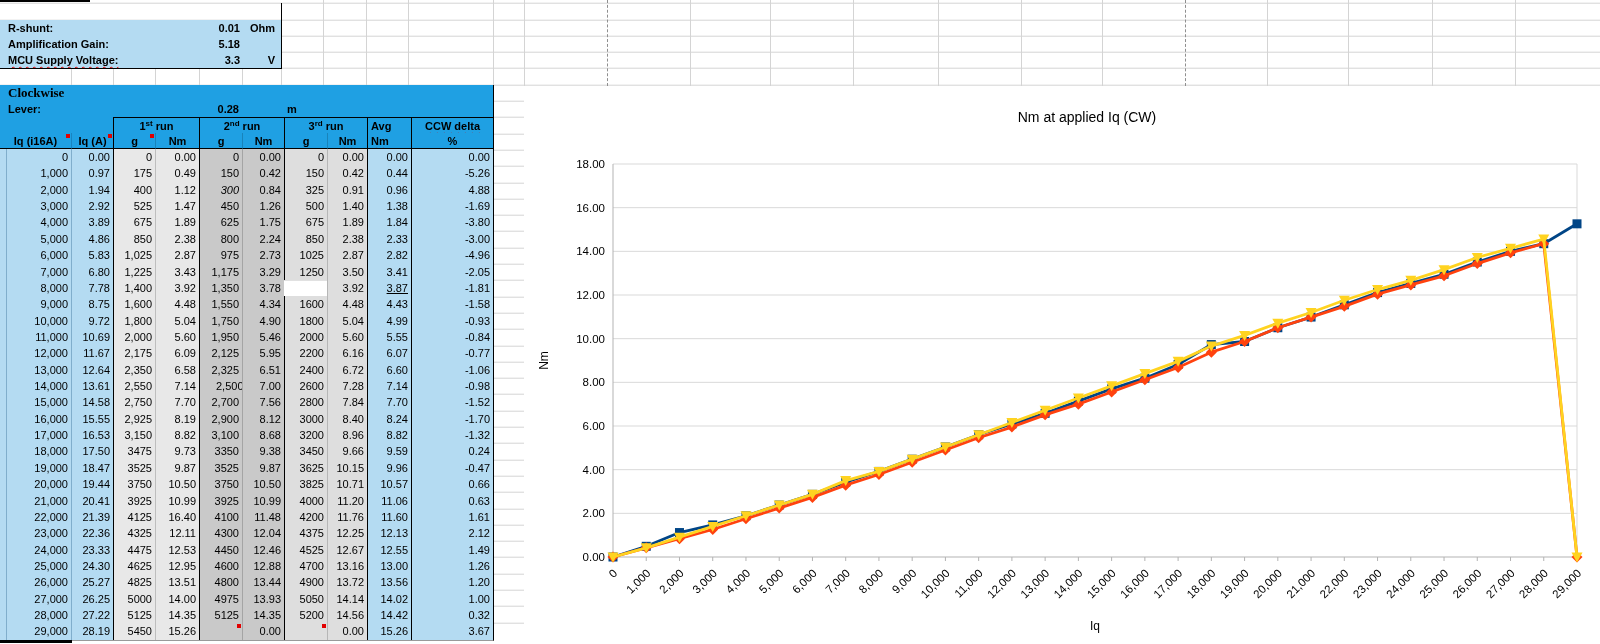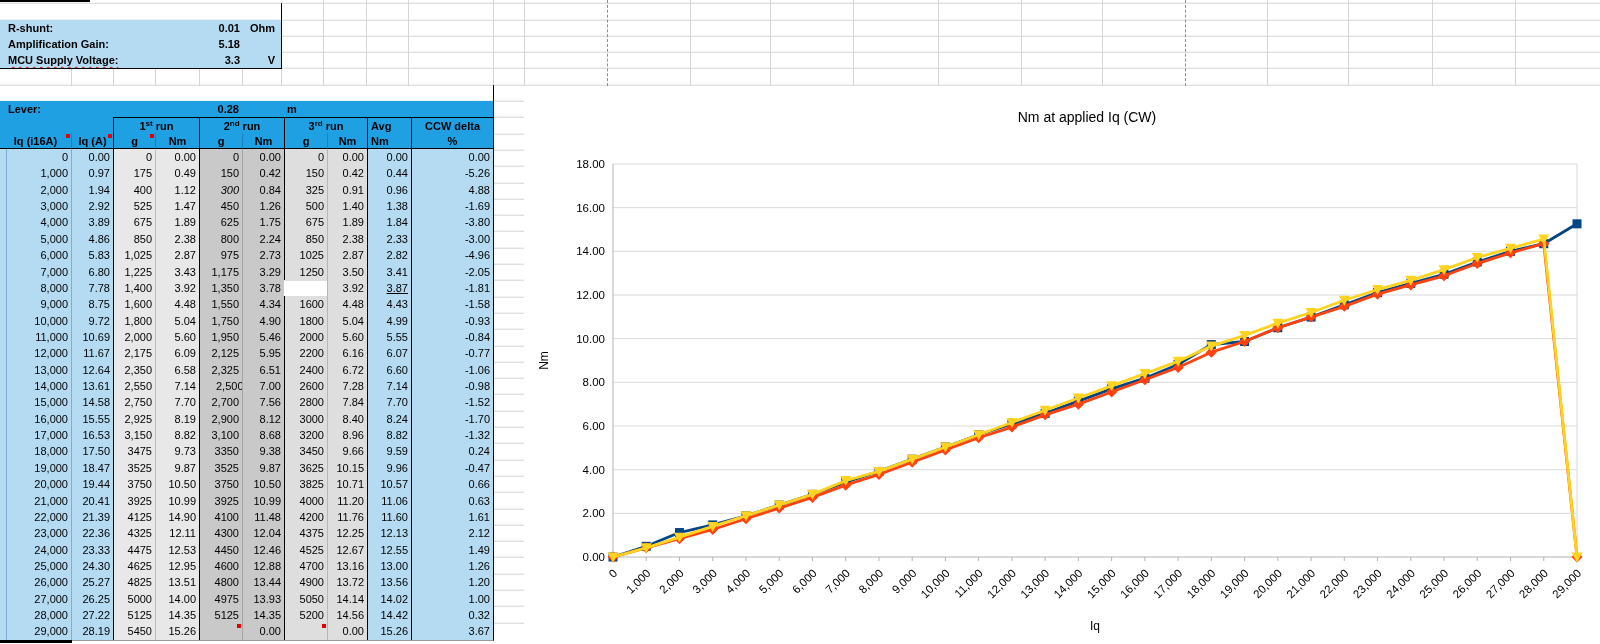--- a/index.html
+++ b/index.html
@@ -105,20 +105,21 @@
   <div class="cell lb bold dp-val" style="grid-row:3;grid-column:2">5.18</div>
   <div class="cell lb bold dp-unit" style="grid-row:3;grid-column:3"></div>
 
   <div class="cell lb bold dp-label wavy" style="grid-row:4;grid-column:1">MCU Supply Voltage:</div>
   <div class="cell lb bold dp-val" style="grid-row:4;grid-column:2">3.3</div>
   <div class="cell lb bold dp-unit" style="grid-row:4;grid-column:3">V</div>
 </div>
 
 <div class="cw" id="cw-table">
 
+  <div class="cell hdr cw-title" style="grid-row:1;grid-column:1/12">Clockwise</div>
 
   <div class="cell hdr lever-label" style="grid-row:2;grid-column:1/4">Lever:</div>
   <div class="cell hdr" style="grid-row:2;grid-column:4/6"></div>
   <div class="cell hdr num" style="grid-row:2;grid-column:6">0.28</div>
   <div class="cell hdr" style="grid-row:2;grid-column:7"></div>
   <div class="cell hdr lft" style="grid-row:2;grid-column:8">m</div>
   <div class="cell hdr" style="grid-row:2;grid-column:9/12"></div>
 
   <div class="cell hdr" style="grid-row:3;grid-column:1/4"></div>
   <div class="cell hdr ctr bl bt" style="grid-row:3;grid-column:4/6"><span>1</span><sup>st</sup><span> run</span></div>
@@ -377,21 +378,21 @@
     <div class="cell g2c num bl" style="grid-area: 26 / 6;">3925</div>
     <div class="cell g2c num sl-g" style="grid-area: 26 / 7;">10.99</div>
     <div class="cell g3c num bl" style="grid-area: 26 / 8;">4000</div>
     <div class="cell g3c num sl-g" style="grid-area: 26 / 9;">11.20</div>
     <div class="cell lb num bl" style="grid-area: 26 / 10;">11.06</div>
     <div class="cell lb num bl" style="grid-area: 26 / 11;">0.63</div>
     <div class="cell lb sr-b" style="grid-area: 27 / 1;"></div>
     <div class="cell lb num" style="grid-area: 27 / 2;">22,000</div>
     <div class="cell lb num sl-b" style="grid-area: 27 / 3;">21.39</div>
     <div class="cell g1c num bl" style="grid-area: 27 / 4;">4125</div>
-    <div class="cell g1c num sl-g" style="grid-area: 27 / 5;">14.90</div>
+    <div class="cell g1c num sl-g" style="grid-area: 27 / 5;">16.40</div>
     <div class="cell g2c num bl" style="grid-area: 27 / 6;">4100</div>
     <div class="cell g2c num sl-g" style="grid-area: 27 / 7;">11.48</div>
     <div class="cell g3c num bl" style="grid-area: 27 / 8;">4200</div>
     <div class="cell g3c num sl-g" style="grid-area: 27 / 9;">11.76</div>
     <div class="cell lb num bl" style="grid-area: 27 / 10;">11.60</div>
     <div class="cell lb num bl" style="grid-area: 27 / 11;">1.61</div>
     <div class="cell lb sr-b" style="grid-area: 28 / 1;"></div>
     <div class="cell lb num" style="grid-area: 28 / 2;">23,000</div>
     <div class="cell lb num sl-b" style="grid-area: 28 / 3;">22.36</div>
     <div class="cell g1c num bl" style="grid-area: 28 / 4;">4325</div>

